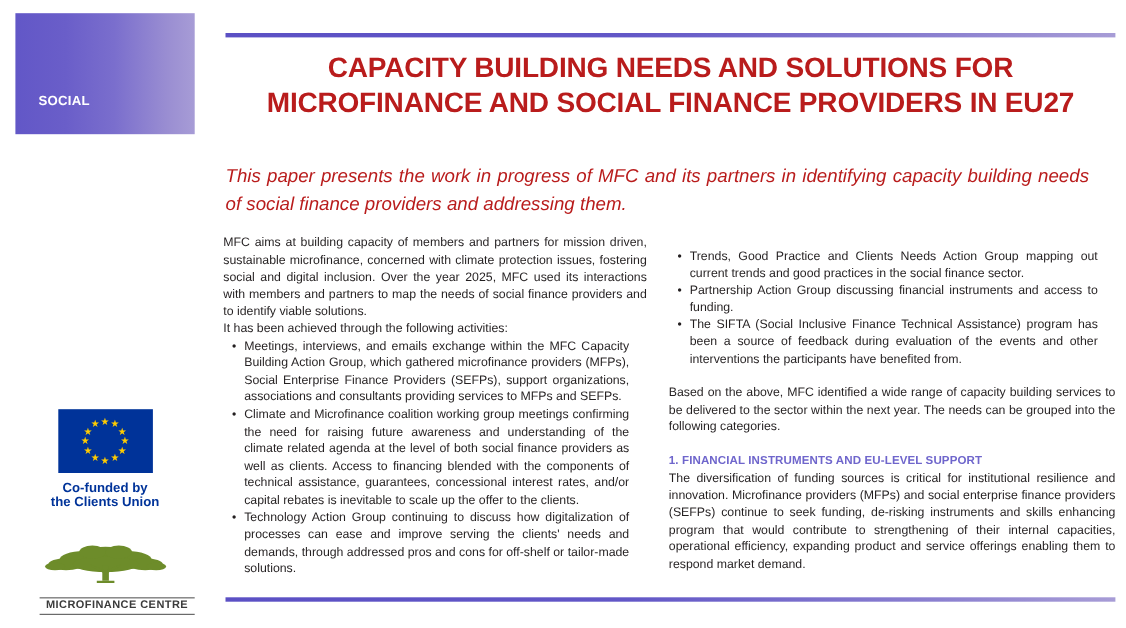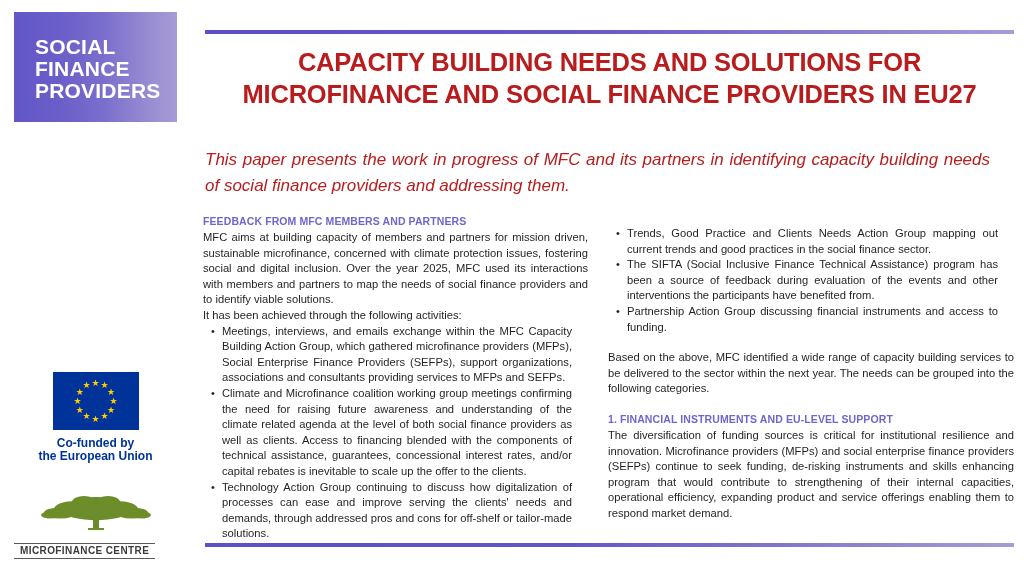--- a/index.html
+++ b/index.html
@@ -26,25 +26,26 @@
   #brand-box {
     position: absolute;
     left: 14px; top: 12px;
     width: 163px; height: 110px;
     background: linear-gradient(90deg, #6257c7 0%, #6a5ec9 28%, #7a6ecd 55%, #9a8ed2 85%, #a79cd6 100%);
     box-sizing: border-box;
     padding: 24px 0 0 21px;
   }
   #brand-box .brand-line {
     color: #ffffff;
-    font-size: 21px;
+    font-size: 12px;
     font-weight: bold;
     line-height: 22px;
     letter-spacing: 0.2px;
     white-space: nowrap;
+    margin-top: 44px;
   }
 
   
   #eu-logo-block {
     position: absolute;
     left: 14px; top: 372px;
     width: 163px;
     text-align: center;
   }
   #eu-flag {
@@ -69,21 +70,21 @@
     font-size: 12px;
     font-weight: bold;
     line-height: 13px;
   }
 
   
   #mfc-logo-block {
     position: absolute;
     left: 14px; top: 492px;
     width: 163px;
-    text-align: left;
+    text-align: right;
   }
   #mfc-tree { display:block; margin: 0 auto; }
   #mfc-wordmark {
     margin-top: 1px;
     font-size: 10px;
     font-weight: bold;
     letter-spacing: 0.4px;
     color: #3b3b3b;
     border-top: 1.5px solid #5a5a5a;
     border-bottom: 1.5px solid #5a5a5a;
@@ -207,21 +208,21 @@
         <span class="star" style="color: rgb(255, 204, 0); left: 47.5px; top: 40.0885px;">★</span>
         <span class="star" style="color: rgb(255, 204, 0); left: 38.5px; top: 42.5px;">★</span>
         <span class="star" style="color: rgb(255, 204, 0); left: 29.5px; top: 40.0885px;">★</span>
         <span class="star" style="color: rgb(255, 204, 0); left: 22.9115px; top: 33.5px;">★</span>
         <span class="star" style="color: rgb(255, 204, 0); left: 20.5px; top: 24.5px;">★</span>
         <span class="star" style="color: rgb(255, 204, 0); left: 22.9115px; top: 15.5px;">★</span>
         <span class="star" style="color: rgb(255, 204, 0); left: 29.5px; top: 8.91154px;">★</span>
       </div>
     <div id="eu-caption">
       <div>Co-funded by</div>
-      <div>the European Union</div>
+      <div>the Clients Union</div>
     </div>
   </div>
 
   <div id="mfc-logo-block">
     <svg id="mfc-tree" width="120" height="48" viewBox="0 0 120 48">
       <g fill="#6d8c2a">
         <ellipse cx="60" cy="14" rx="26" ry="9"></ellipse>
         <ellipse cx="40" cy="17" rx="22" ry="8"></ellipse>
         <ellipse cx="80" cy="17" rx="22" ry="8"></ellipse>
         <ellipse cx="24" cy="21" rx="16" ry="5.5"></ellipse>
@@ -244,35 +245,34 @@
 
 <div id="main">
 
   <div class="rule" id="rule-top"></div>
 
   <div id="doc-title">CAPACITY BUILDING NEEDS AND SOLUTIONS FOR MICROFINANCE AND SOCIAL FINANCE PROVIDERS IN EU27</div>
 
   <div id="lead-paragraph">This paper presents the work in progress of MFC and its partners in identifying capacity building needs of social finance providers and addressing them.</div>
 
   <div id="col-left">
-    <div class="section-heading">FEEDBACK FROM MFC MEMBERS AND PARTNERS</div>
     <p class="body">MFC aims at building capacity of members and partners for mission driven, sustainable microfinance, concerned with climate protection issues, fostering social and digital inclusion. Over the year 2025, MFC used its interactions with members and partners to map the needs of social finance providers and to identify viable solutions.</p>
     <p class="body">It has been achieved through the following activities:</p>
     <ul class="bullets">
       <li>Meetings, interviews, and emails exchange within the MFC Capacity Building Action Group, which gathered microfinance providers (MFPs), Social Enterprise Finance Providers (SEFPs), support organizations, associations and consultants providing services to MFPs and SEFPs.</li>
       <li>Climate and Microfinance coalition working group meetings confirming the need for raising future awareness and understanding of the climate related agenda at the level of both social finance providers as well as clients. Access to financing blended with the components of technical assistance, guarantees, concessional interest rates, and/or capital rebates is inevitable to scale up the offer to the clients.</li>
       <li>Technology Action Group continuing to discuss how digitalization of processes can ease and improve serving the clients' needs and demands, through addressed pros and cons for off-shelf or tailor-made solutions.</li>
     </ul>
   </div>
 
   <div id="col-right">
     <ul class="bullets">
       <li>Trends, Good Practice and Clients Needs Action Group mapping out current trends and good practices in the social finance sector.</li>
+      <li>Partnership Action Group discussing financial instruments and access to funding.</li>
       <li>The SIFTA (Social Inclusive Finance Technical Assistance) program has been a source of feedback during evaluation of the events and other interventions the participants have benefited from.</li>
-      <li>Partnership Action Group discussing financial instruments and access to funding.</li>
     </ul>
     <div class="spacer-md"></div>
     <p class="body">Based on the above, MFC identified a wide range of capacity building services to be delivered to the sector within the next year. The needs can be grouped into the following categories.</p>
     <div class="spacer-md"></div>
     <div class="section-heading">1. FINANCIAL INSTRUMENTS AND EU-LEVEL SUPPORT</div>
     <p class="body">The diversification of funding sources is critical for institutional resilience and innovation. Microfinance providers (MFPs) and social enterprise finance providers (SEFPs) continue to seek funding, de-risking instruments and skills enhancing program that would contribute to strengthening of their internal capacities, operational efficiency, expanding product and service offerings enabling them to respond market demand.</p>
   </div>
 
   <div class="rule" id="rule-bottom"></div>
 

